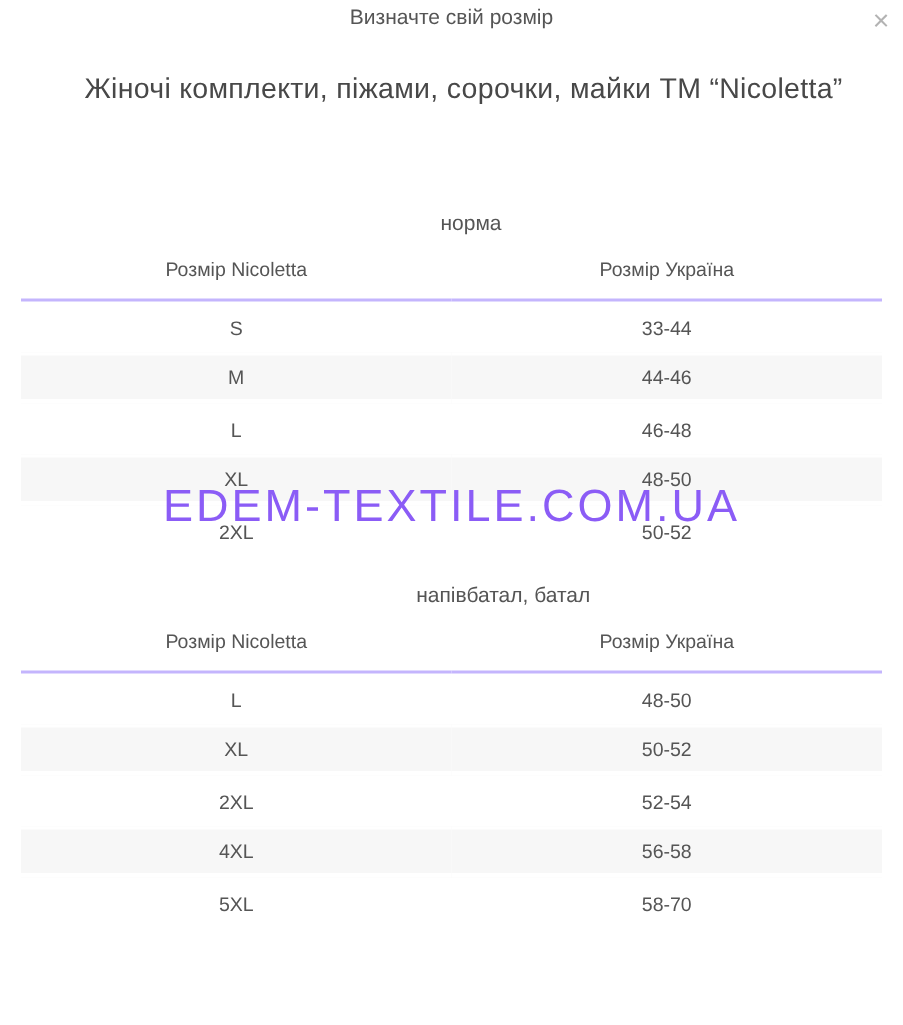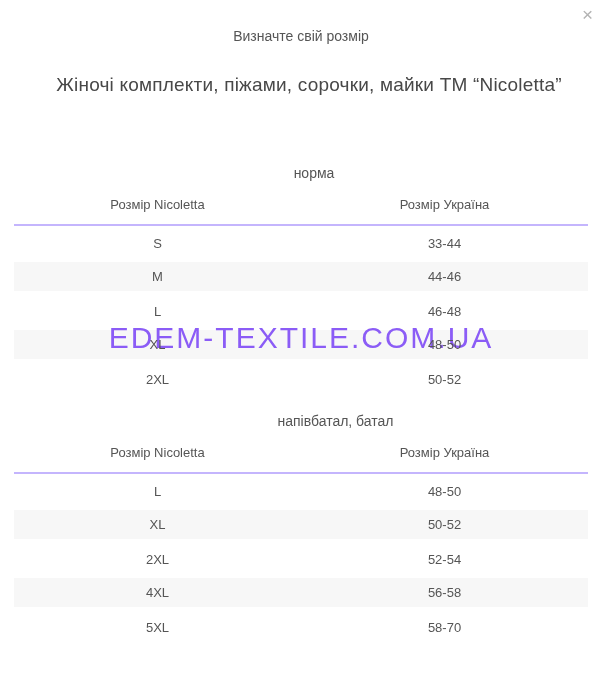--- a/index.html
+++ b/index.html
@@ -20,21 +20,21 @@
     background: none;
     border: none;
     font-size: 19px;
     line-height: 1;
     color: #b3b3b3;
     cursor: pointer;
     padding: 4px 6px;
   }
 
   .modal-title {
-    padding-top: 28px;
+    padding-top: 3px;
     text-align: center;
     font-size: 14px;
     font-weight: 400;
     color: #555555;
   }
 
   .heading {
     margin-top: 30px;
     text-align: center;
     font-size: 19px;

